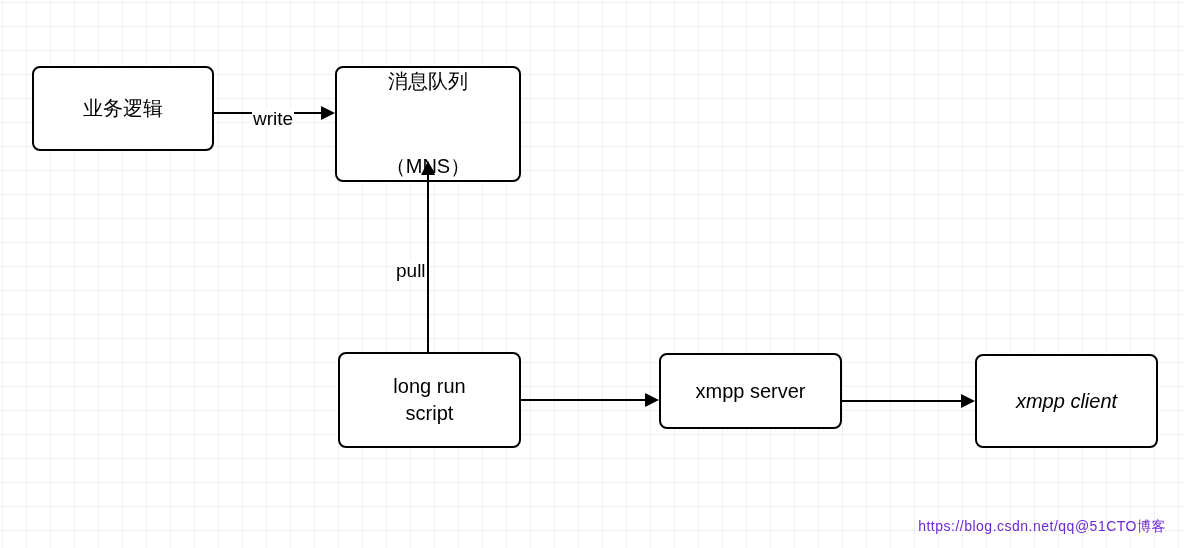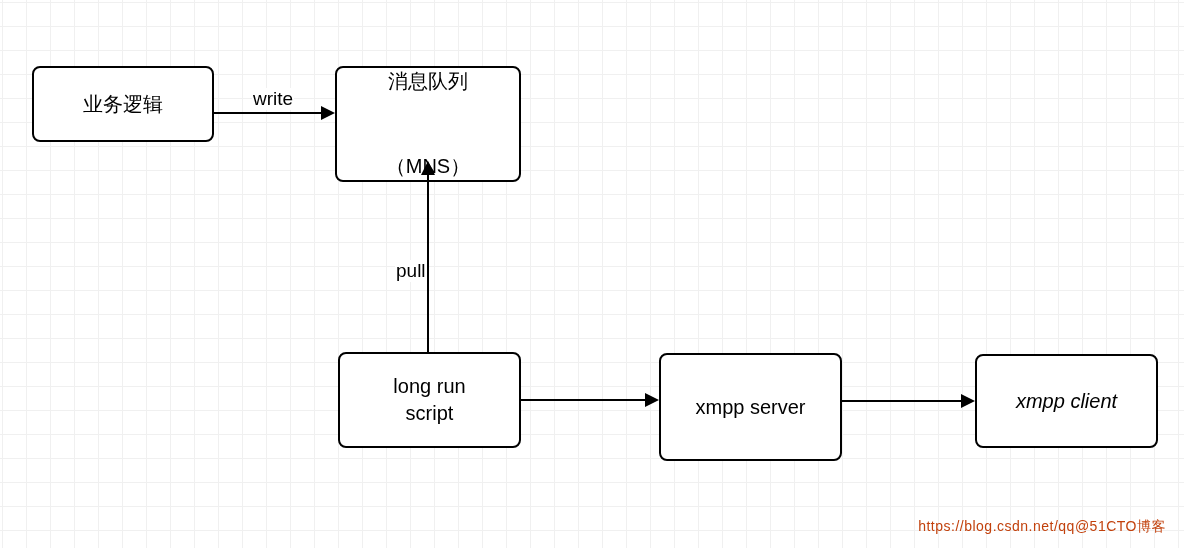--- a/index.html
+++ b/index.html
@@ -60,56 +60,56 @@
     width: 0; height: 0;
     border-left: 7px solid transparent;
     border-right: 7px solid transparent;
     border-bottom: 14px solid #000;
   }
   .watermark {
     position: absolute;
     right: 18px;
     bottom: 12px;
     font-size: 14px;
-    color: #c2410c;
+    color: #6d28d9;
     letter-spacing: 0.5px;
     font-family: Arial, sans-serif;
   }
   .node span { display: block; }
 </style>
 </head>
 <body>
 
 <div class="grid-bg"></div>
 
-<div class="node" style="left:32px; top:66px; width:182px; height:76px;">
+<div class="node" style="left:32px; top:66px; width:182px; height:85px;">
   <span>业务逻辑</span>
 </div>
 
 <div class="node" style="left:335px; top:66px; width:186px; height:116px;justify-content:space-between;">
   <span>消息队列</span>
   <span>（MNS）</span>
 </div>
 
 <div class="node" style="left:338px; top:352px; width:183px; height:96px;">
   <span>long run</span>
   <span>script</span>
 </div>
 
-<div class="node" style="left:659px; top:353px; width:183px; height:108px;">
+<div class="node" style="left:659px; top:353px; width:183px; height:76px;">
   <span>xmpp server</span>
 </div>
 
 <div class="node" style="left:975px; top:354px; width:183px; height:94px;font-style:italic;">
   <span>xmpp client</span>
 </div>
 
 <div class="edge" style="left:214px; top:112px; width:107px; height:2px;"></div>
 <div class="arrowhead-right" style="left:321px; top:106px;"></div>
-<div class="label" style="left:252px; top:88px;">write</div>
+<div class="label" style="left:252px; top:108px;">write</div>
 
 <div class="edge" style="left:427px; top:175px; width:2px; height:177px;"></div>
 <div class="arrowhead-up" style="left:421px; top:161px;"></div>
 <div class="label" style="left:395px; top:260px;">pull</div>
 
 <div class="edge" style="left:521px; top:399px; width:124px; height:2px;"></div>
 <div class="arrowhead-right" style="left:645px; top:393px;"></div>
 
 <div class="edge" style="left:842px; top:400px; width:119px; height:2px;"></div>
 <div class="arrowhead-right" style="left:961px; top:394px;"></div>

